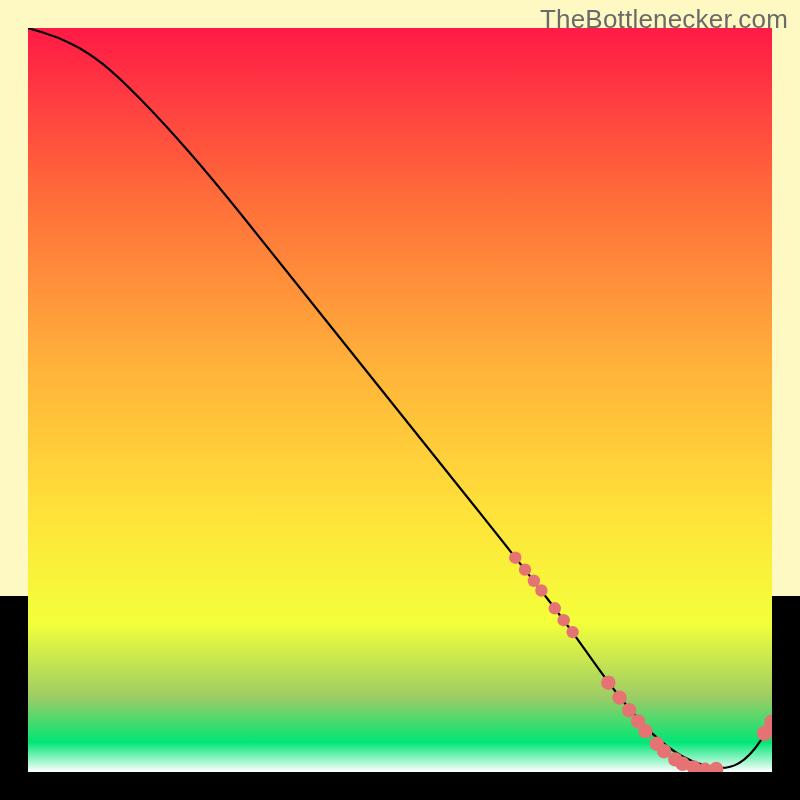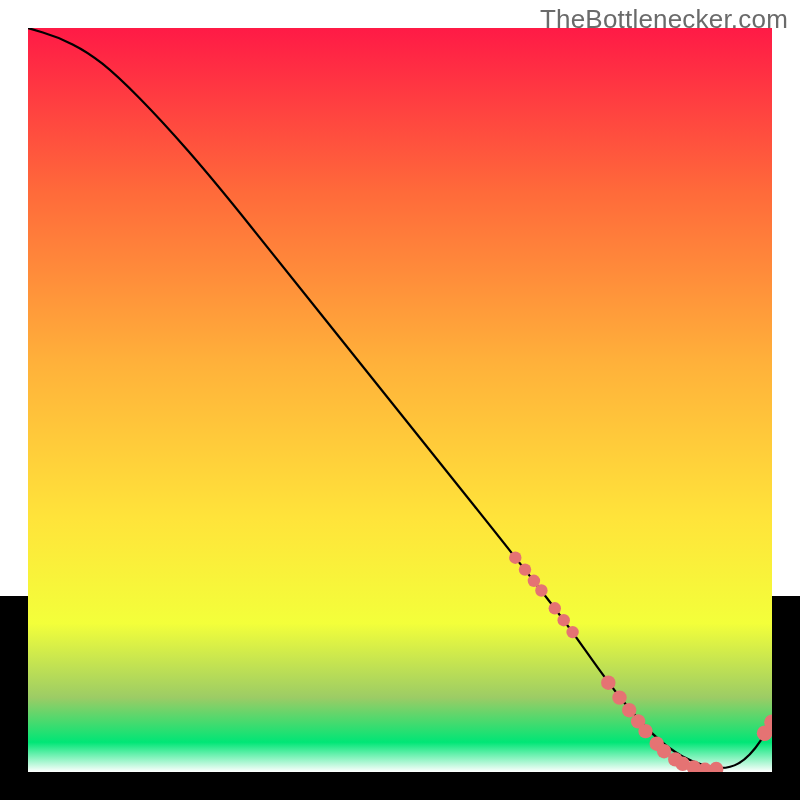--- a/index.html
+++ b/index.html
@@ -8,21 +8,21 @@
     width: 800px;
     height: 800px;
     background: #000;
     overflow: hidden;
     font-family: Arial, Helvetica, sans-serif;
   }
   .stage {
     position: relative;
     width: 800px;
     height: 596px;
-    background: #ffffff;
+    background: #fef9c3;
   }
   .attribution {
     position: absolute;
     top: 4px;
     right: 12px;
     color: #6a6a6a;
     font-size: 26px;
     letter-spacing: 0.2px;
     font-weight: 400;
   }

